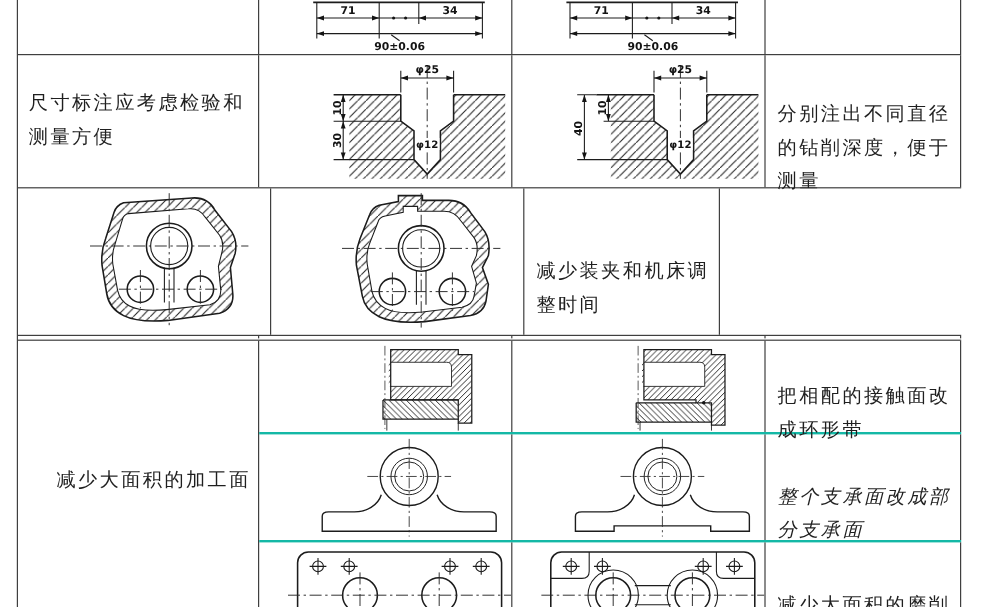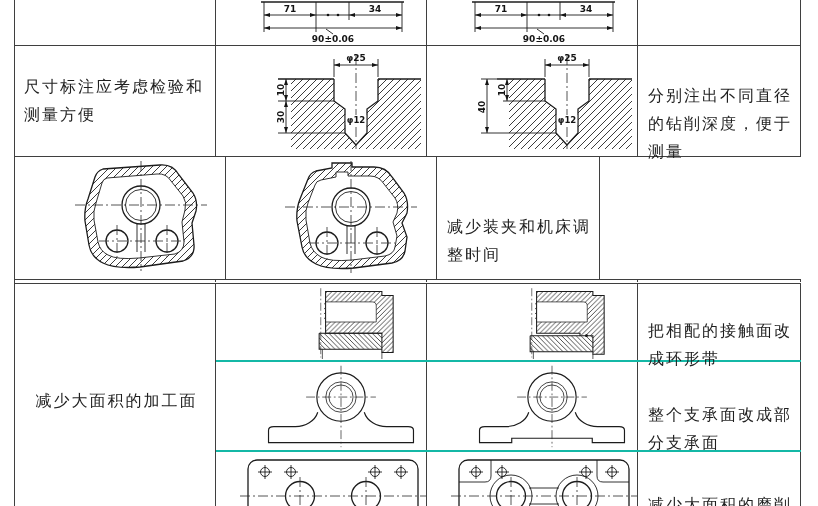--- a/index.html
+++ b/index.html
@@ -4,31 +4,31 @@
 <style>
   html,body{margin:0;padding:0;background:#fff;}
   .page{position:relative;width:818px;height:506px;background:#fff;overflow:hidden;
         font-family:"Liberation Serif","DejaVu Serif",serif;}
   .tbl{position:absolute;left:14px;top:0;border-left:1px solid #3f3f3f;}
   .row{display:flex;border-bottom:1px solid #3f3f3f;}
   .row.last{border-bottom:none;}
   .cell{box-sizing:border-box;border-right:1px solid #3f3f3f;display:flex;
         align-items:center;justify-content:flex-end;overflow:visible;}
   .c1{width:201px;} .c2{width:211px;} .c3{width:211px;} .c4{width:163px;}
-  .c1{justify-content:center;}
+  .c1{justify-content:flex-end;}
   .c4{justify-content:flex-start;}
   .txt{font-size:16px;letter-spacing:2px;line-height:28px;color:#1f1f1f;
        word-break:break-all;}
   .c1 .txt{padding:0 6px 0 9px;}
   .c4 .txt{padding:0 4px 0 10px;margin-top:45px;}
   .divider{height:3px;}
   .divider .cell{height:2px;}
   .subcol{display:flex;flex-direction:column;width:585px;}
   .subrow{display:flex;border-bottom:2px solid #14b8a6;}
-  .h76{height:76px;} .h88{height:88px;} .h100{height:100px;}
+  .h76{height:76px;} .h88{height:88px;font-style:italic;} .h100{height:100px;}
   .h45{height:45px;} .h110{height:110px;} .h122{height:122px;}
   .span3{height:264px;align-items:center;}
   .span3 .txt{margin-bottom:30px;}
   .topcell{align-items:flex-start;}
   .platecell{align-items:flex-start;}
   .note-bottom .txt{margin-bottom:12px;}
   svg{display:block;}
   svg text.dm{font-family:"DejaVu Sans",sans-serif;font-size:9px;font-weight:bold;fill:#141414;}
   svg text.dmS{font-family:"DejaVu Sans",sans-serif;font-size:8.5px;font-weight:bold;fill:#141414;}
   .ln{stroke:#1c1c1c;fill:none;stroke-width:1.3;}

